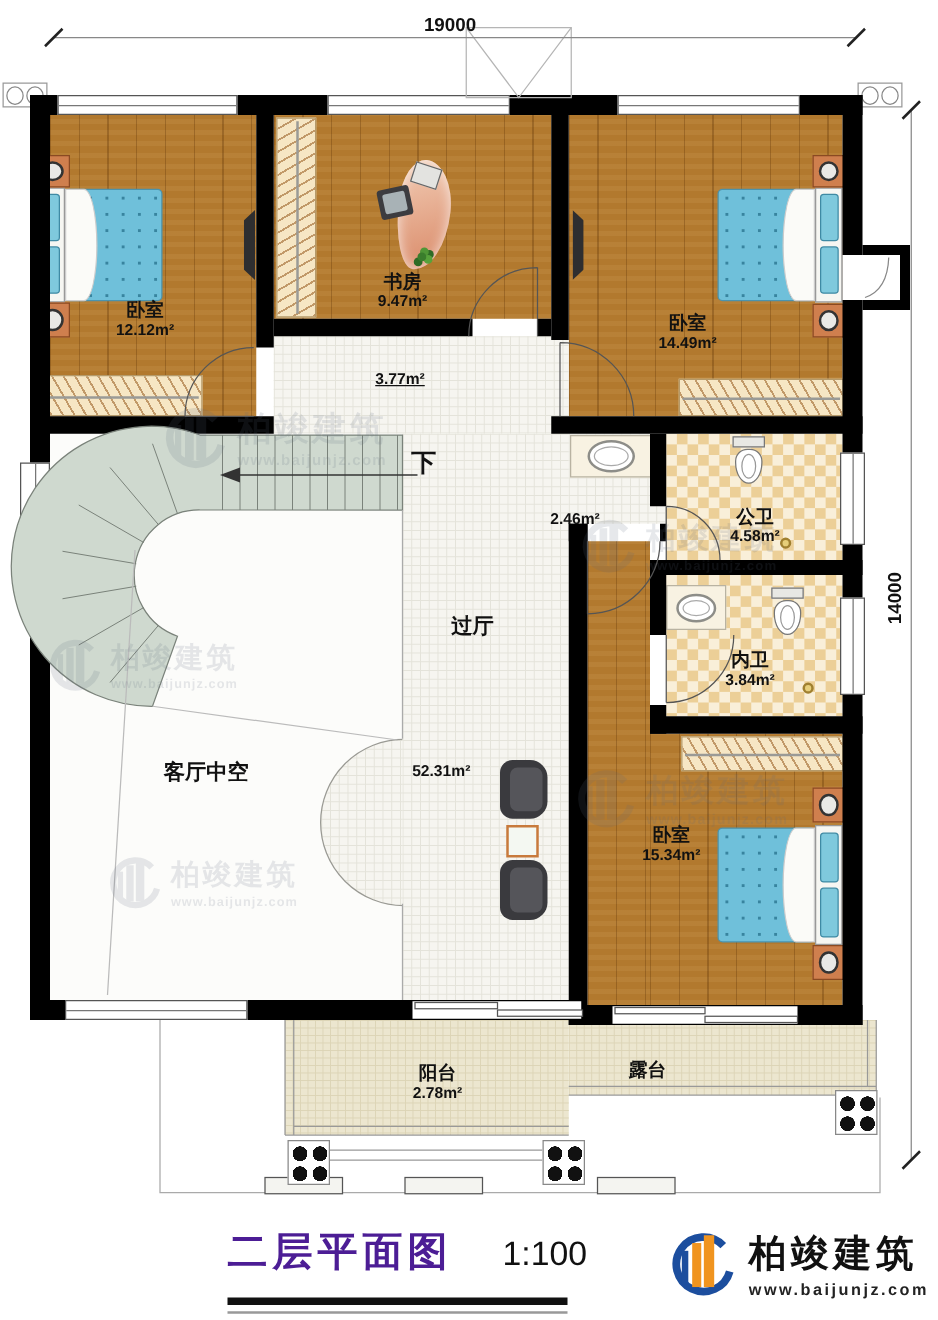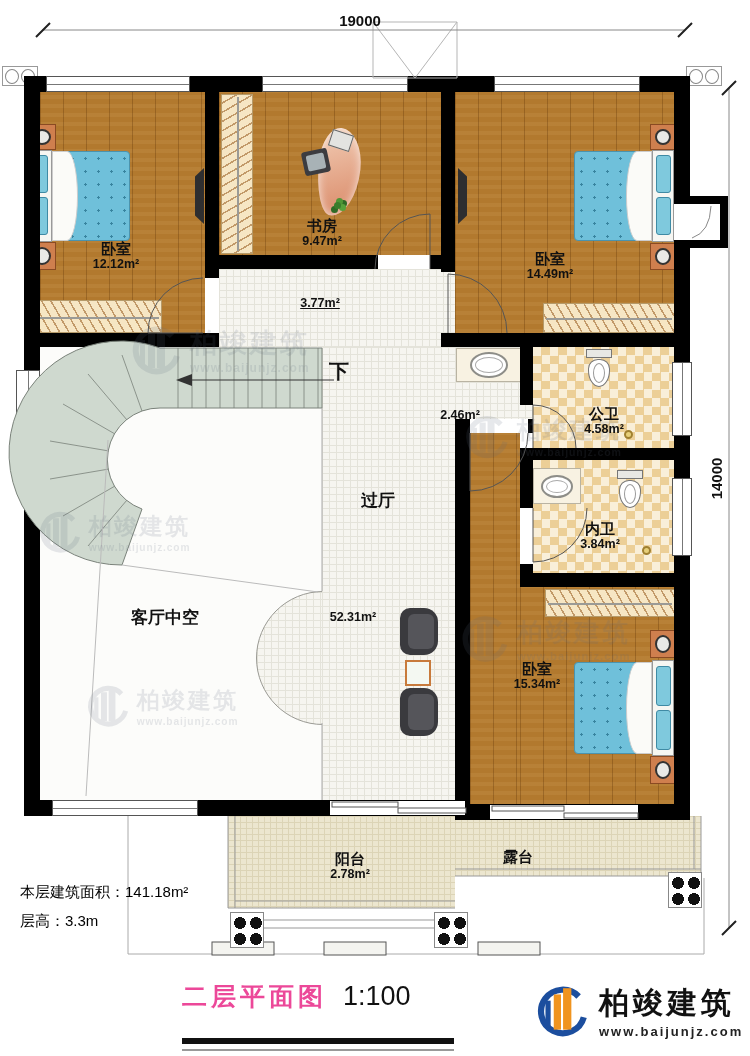--- a/index.html
+++ b/index.html
@@ -63,22 +63,22 @@
   .label{position:absolute;text-align:center;color:#111;font-weight:bold;line-height:1.15;}
   .rname{font-size:15px;}
   .rname-lg{font-size:17px;text-align:center;}
   .rarea{font-size:12.5px;}
   .dimtxt{position:absolute;font-size:15px;font-weight:bold;color:#111;text-align:center;}
   .info{position:absolute;font-size:15px;color:#000;line-height:1.9;}
   .wm{position:absolute;display:flex;align-items:center;gap:8px;opacity:.15;pointer-events:none;}
   .wm .t1{font-size:27px;font-weight:800;color:#5f6a7e;letter-spacing:3px;white-space:nowrap;}
   .wm .t2{font-size:12px;font-weight:bold;color:#5f6a7e;letter-spacing:1px;white-space:nowrap;}
   .titlebar{position:absolute;display:flex;align-items:baseline;gap:16px;}
-  .title-cn{font-size:25px;font-weight:600;color:#ec4899;letter-spacing:4px;text-align:center;}
-  .title-scale{font-size:27px;color:#111;}
+  .title-cn{font-size:32px;font-weight:600;color:#4c1d95;letter-spacing:4px;text-align:center;}
+  .title-scale{font-size:27px;color:#111;margin-left:24px;}
   .ubar{position:absolute;background:#111;}
   .ubar2{position:absolute;background:#999;}
   .logo{position:absolute;display:flex;align-items:center;gap:10px;}
   .logo .lt1{font-size:30px;font-weight:800;color:#111;letter-spacing:4px;white-space:nowrap;}
   .logo .lt2{font-size:13px;font-weight:bold;color:#222;letter-spacing:2px;white-space:nowrap;}
   svg.overlay{position:absolute;left:0;top:0;pointer-events:none;}
 </style>
 </head>
 <body>
 
@@ -364,24 +364,20 @@
     <div class="rname">阳台</div>
     <div class="rarea">2.78m²</div>
   </div>
   <div class="label" style="left:468px;top:848px;width:100px;">
     <div class="rname">露台</div>
   </div>
 
   <div class="dimtxt" style="left:310px;top:12px;width:100px;">19000</div>
   <div class="dimtxt" style="left:676px;top:470px;width:80px;transform:rotate(-90deg);">14000</div>
 
-  <div class="info" style="left:20px;top:878px;">
-    <div>本层建筑面积：141.18m²</div>
-    <div>层高：3.3m</div>
-  </div>
 
   <div class="titlebar" style="left:182px;top:980px;">
     <span class="title-cn">二层平面图</span>
     <span class="title-scale">1:100</span>
   </div>
   <div class="ubar" style="left:182px;top:1038px;width:272px;height:6px;"></div>
   <div class="ubar2" style="left:182px;top:1049px;width:272px;height:2px;"></div>
 
   <div class="logo" style="left:533px;top:982px;">
     <svg width="56" height="58" viewBox="0 0 54 56">

